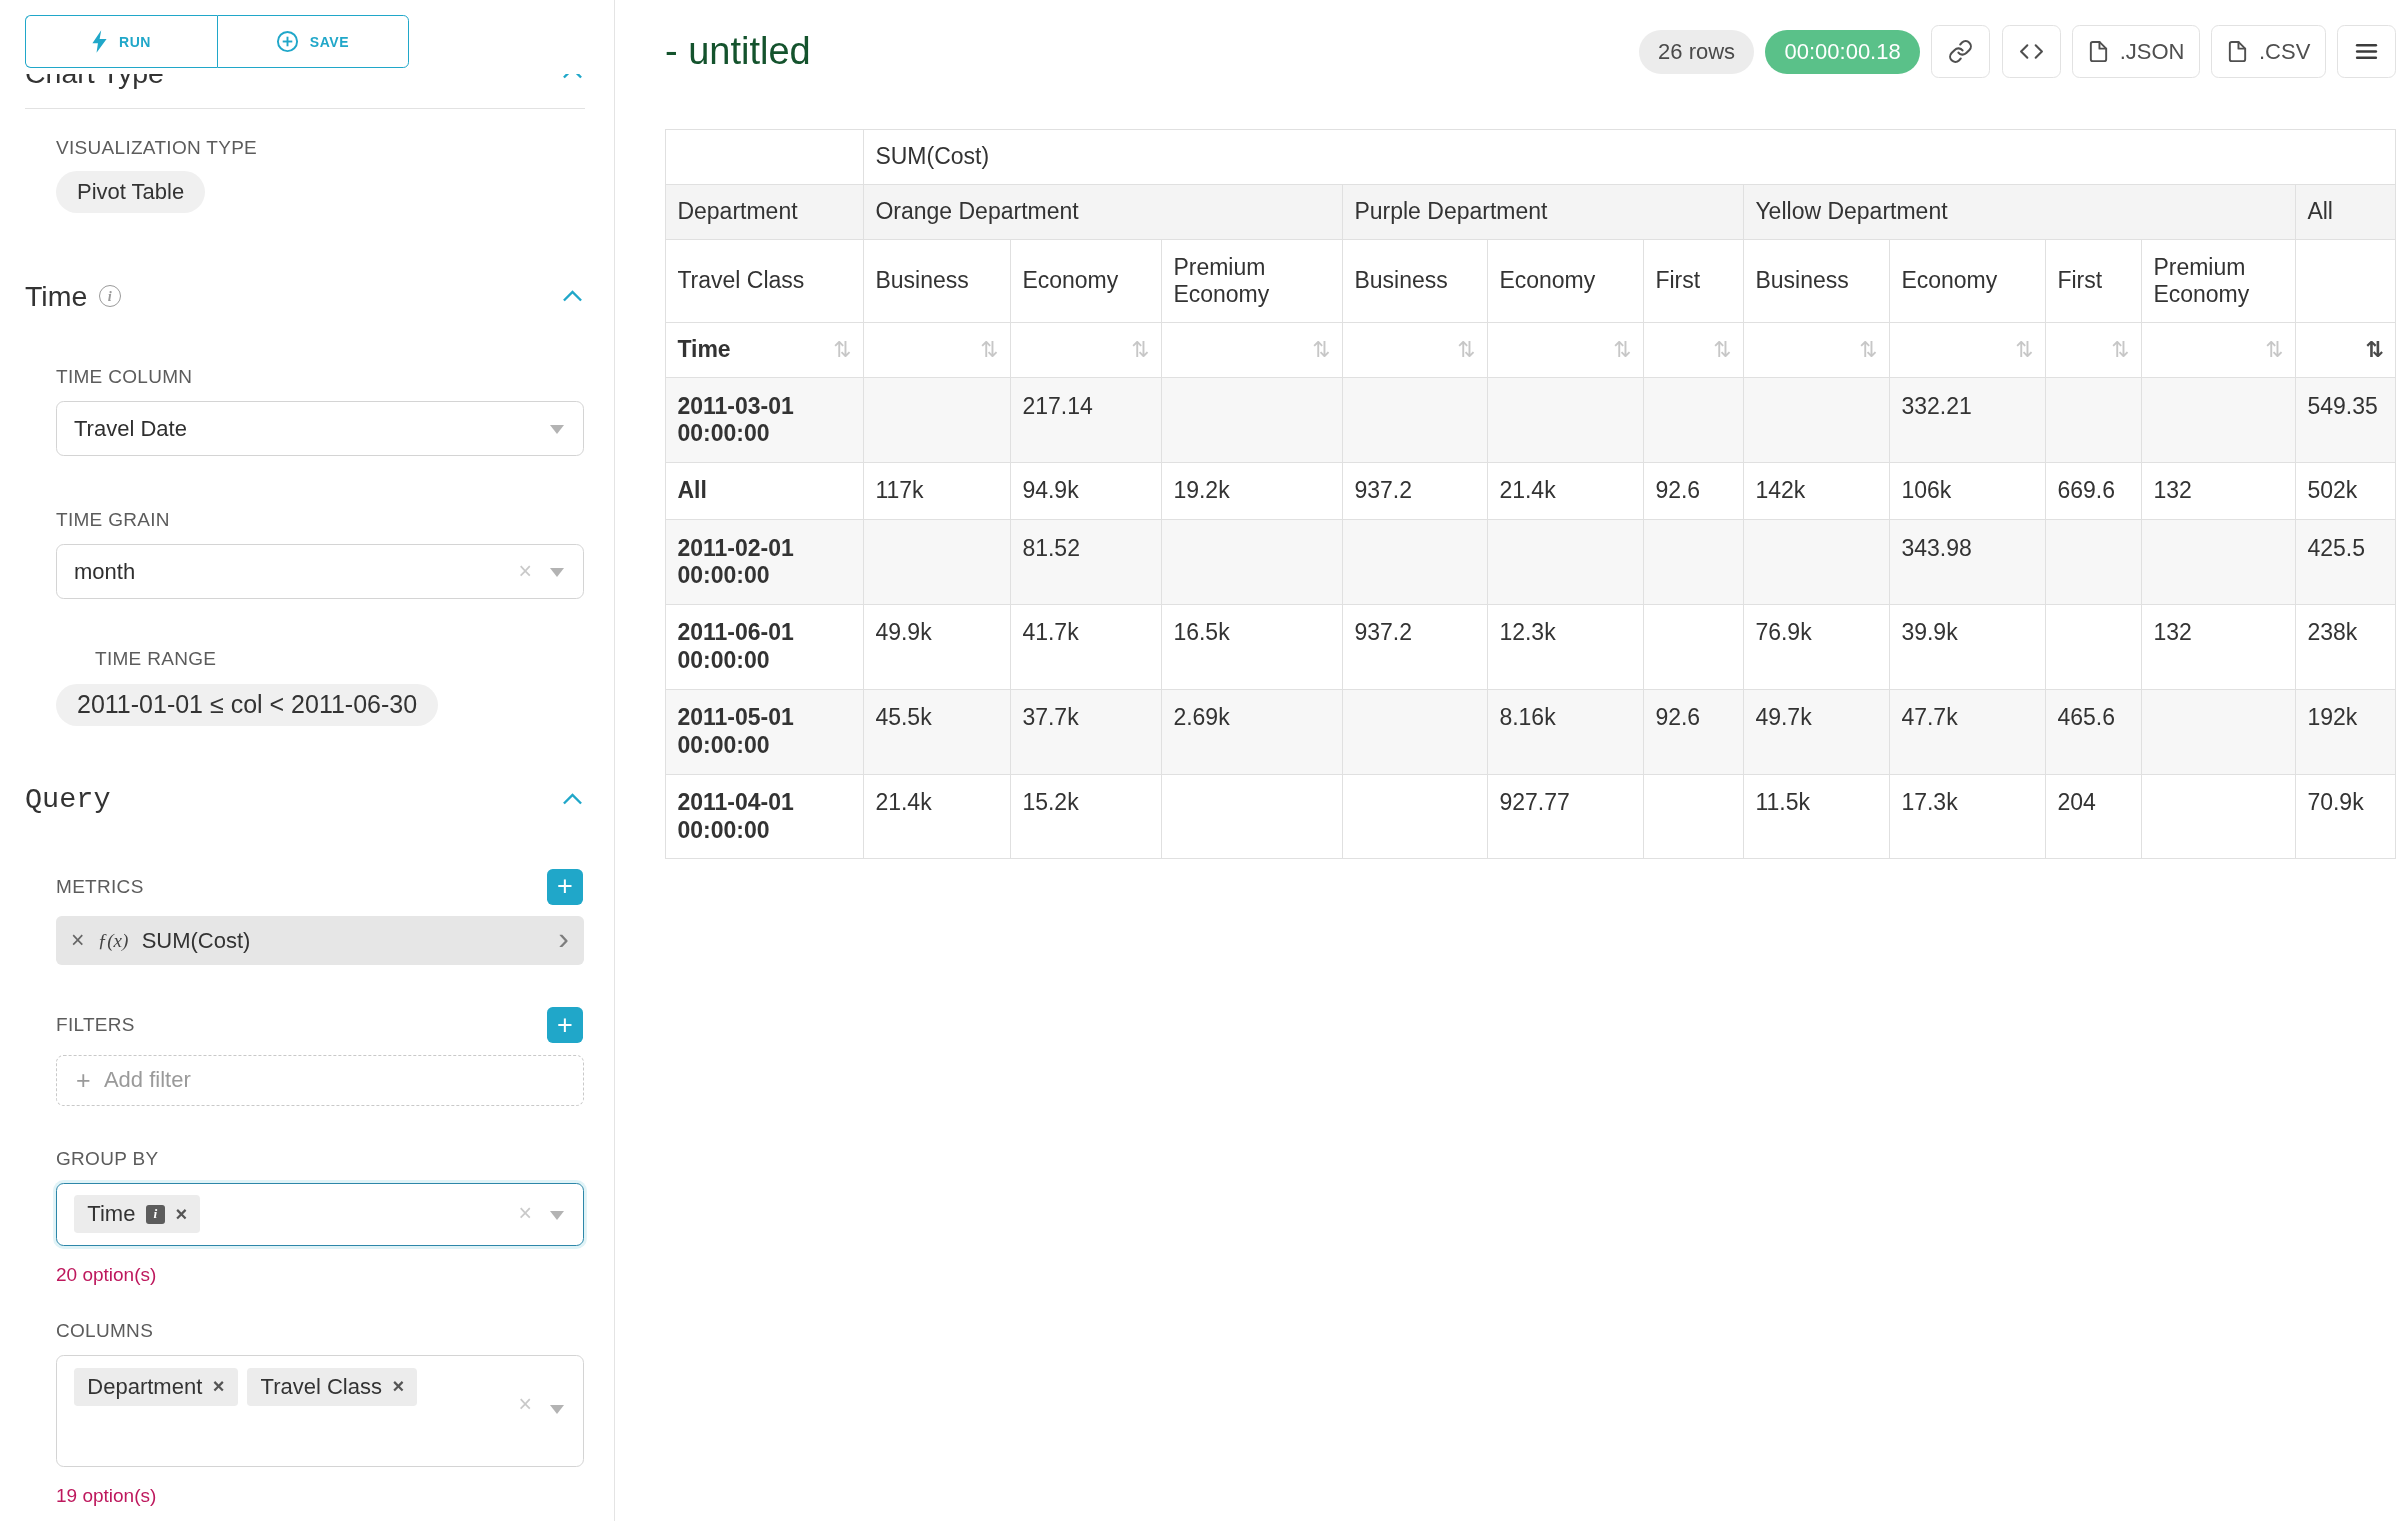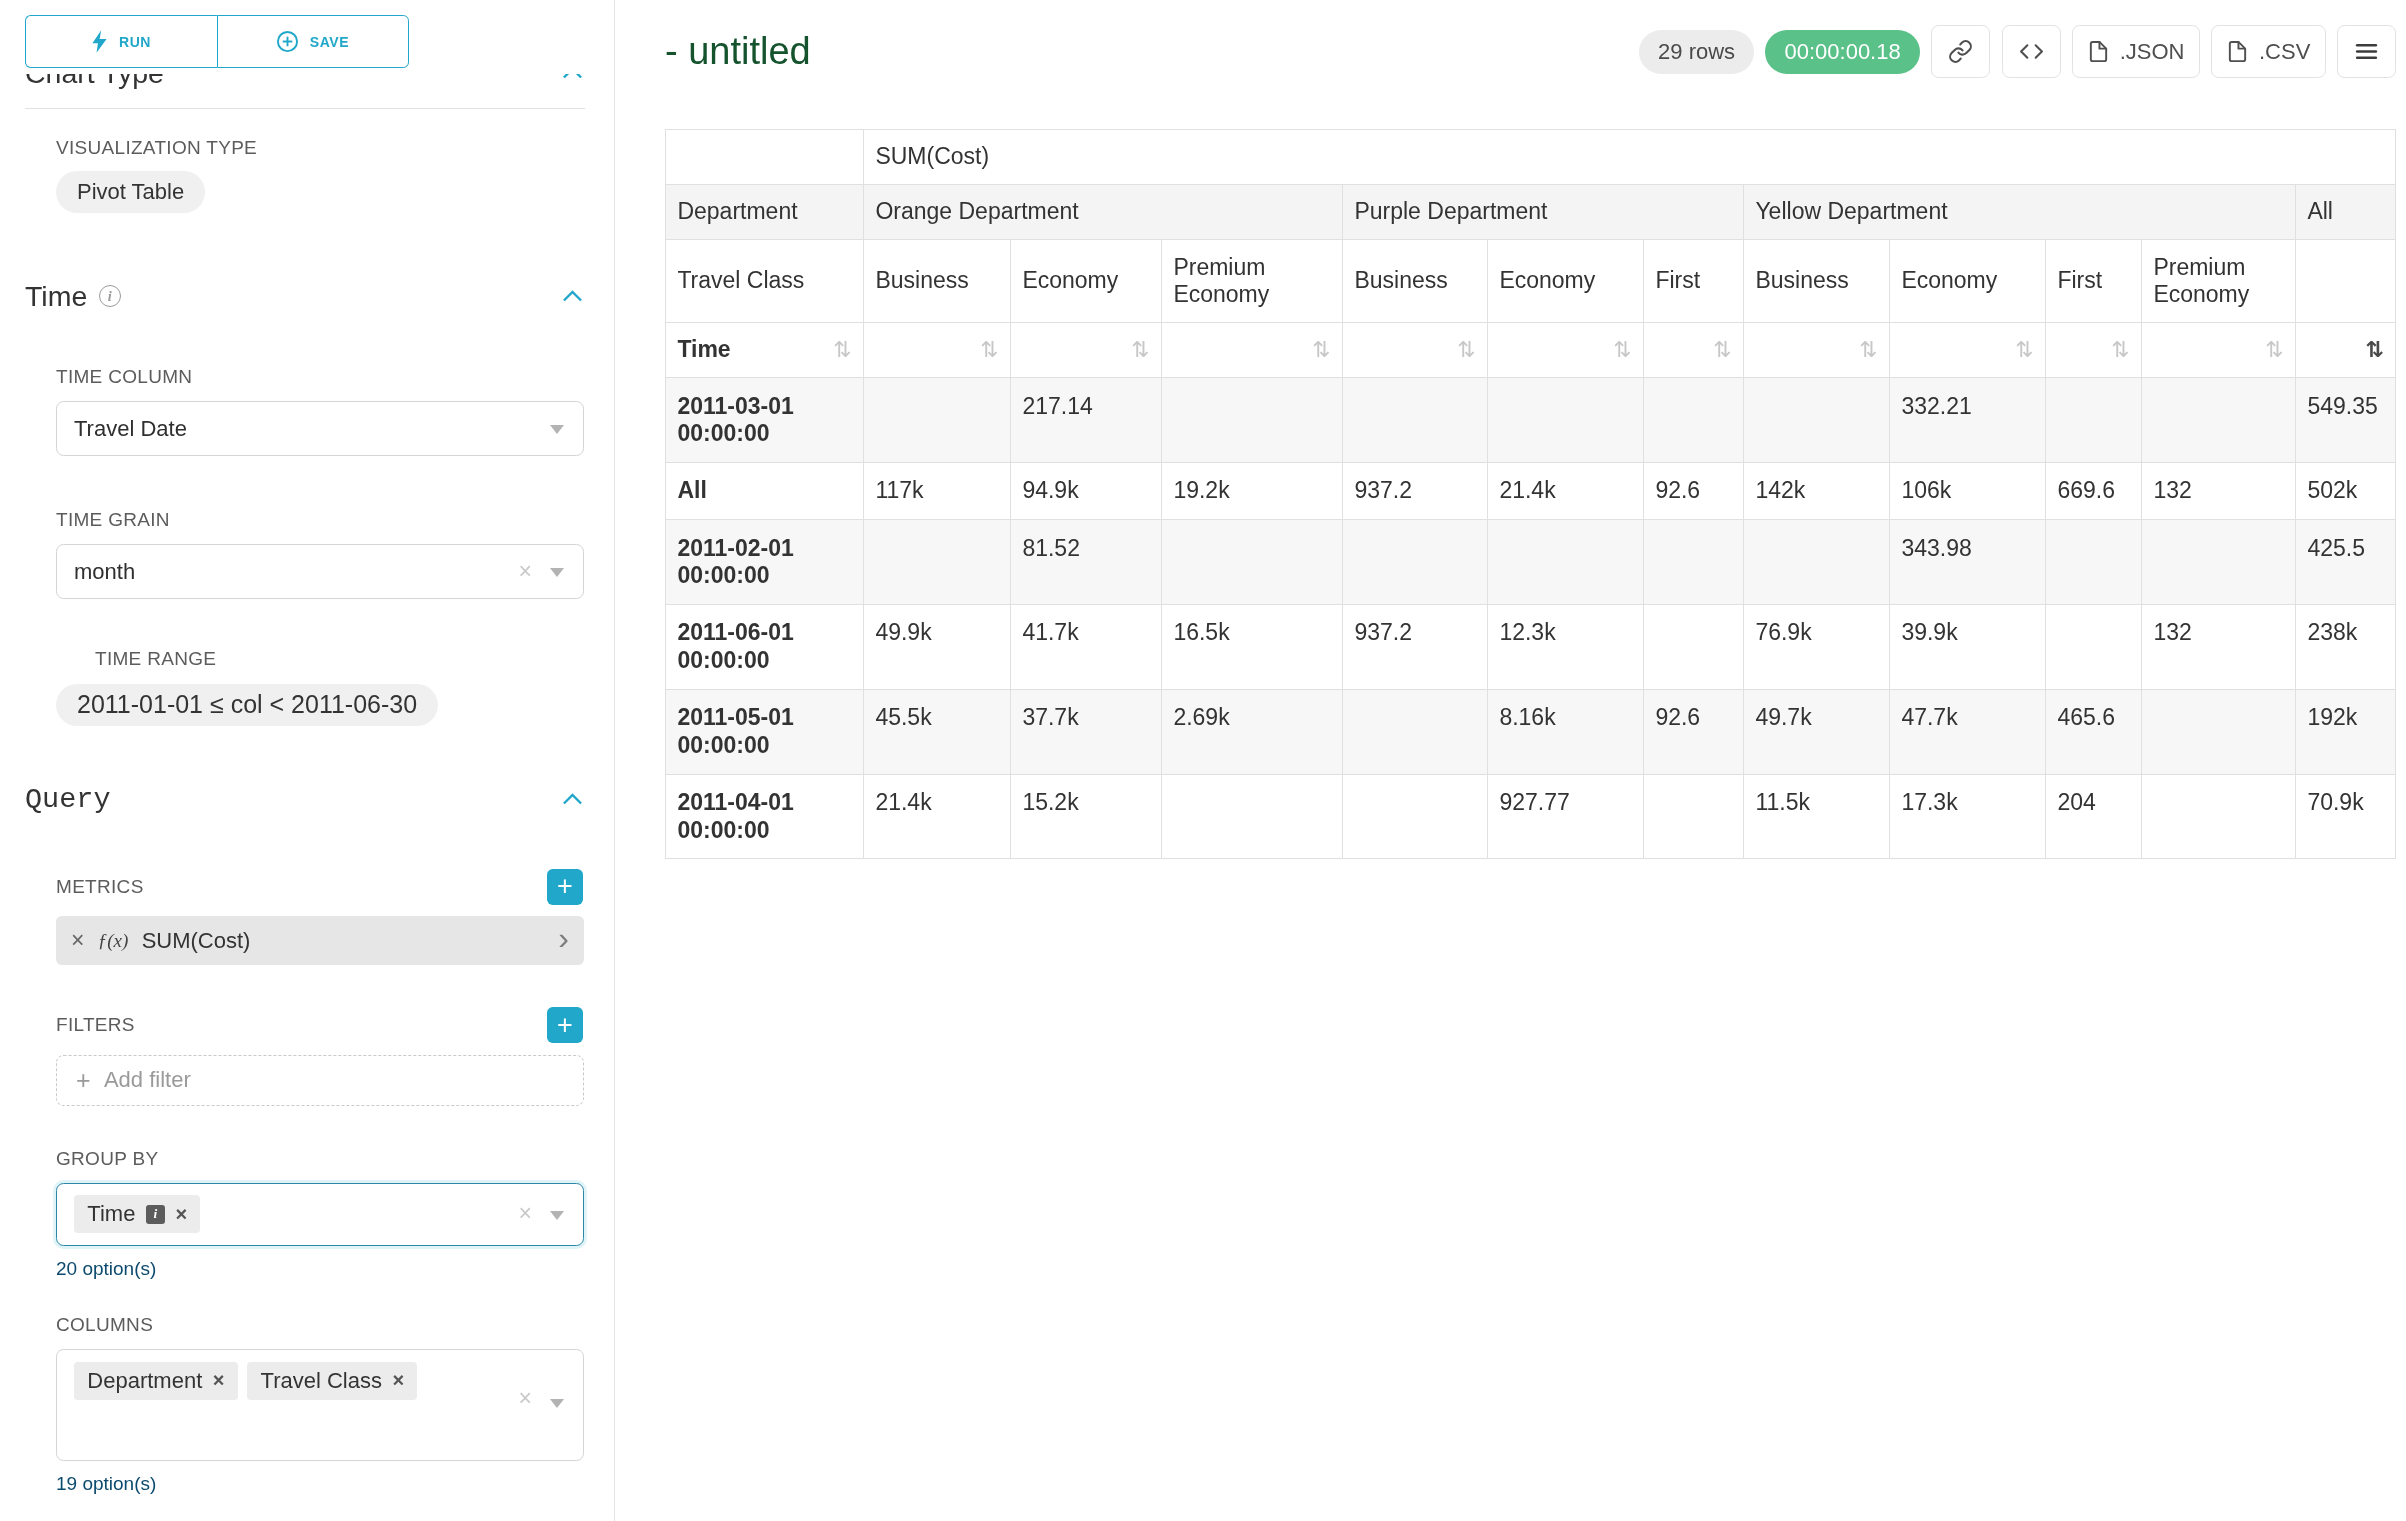--- a/index.html
+++ b/index.html
@@ -65,21 +65,21 @@
   .add-filter .plus-sign { font-size:25px; color:#9a9a9a; }
 
   .chips { display:flex; gap:9.5px; flex-wrap:wrap; }
   .chip { display:inline-flex; align-items:center; gap:10.5px; height:38px; background:#ececec; border-radius:3.8px;
     padding:0 13.3px; font-size:22px; color:#333; cursor:pointer; }
   .chip-info { display:inline-flex; align-items:center; justify-content:center; width:19px; height:19px;
     border-radius:2.9px; background:#5c5c5c; color:#fff; font-size:13.3px; font-weight:700;
     font-family:"Liberation Serif", serif; font-style:italic; }
   .chip-x { color:#555; font-size:20px; font-weight:700; cursor:pointer; }
 
-  .options-hint { font-size:19px; color:#0c4a6e; margin-top:12px; }
+  .options-hint { font-size:19px; color:#be185d; margin-top:18px; }
 
   .mt-56 { margin-top:53px; } .mt-52 { margin-top:49px;margin-left:39px; } .mt-44 { margin-top:42px; }
   .mt-36 { margin-top:34px; } .mt-30 { margin-top:28.5px; } .mt-60 { margin-top:57px;font-family:Liberation Mono, monospace; }
 
   
   .main { flex:1; padding:23px 11.4px 0 50px; }
   .main-header { display:flex; align-items:center; justify-content:space-between; height:57px; }
   .page-title { font-size:38px; font-weight:500; color:#14532d; }
   .header-actions { display:flex; align-items:center; gap:11.4px; }
   .badge { height:44px; display:flex; align-items:center; padding:0 19px; border-radius:22px; font-size:22px; }
@@ -231,21 +231,21 @@
         <span class="caret-down"></span>
       </div>
       <div class="options-hint">19 option(s)</div>
     </div>
   </aside>
 
   <main class="main">
     <div class="main-header">
       <h1 class="page-title">- untitled</h1>
       <div class="header-actions">
-        <span class="badge badge-rows">29 rows</span>
+        <span class="badge badge-rows">26 rows</span>
         <span class="badge badge-timer">00:00:00.18</span>
         <button class="icon-btn">
           <svg width="25" height="25" viewBox="0 0 24 24" fill="none" stroke="#4f4f4f" stroke-width="2" stroke-linecap="round" stroke-linejoin="round">
               <path d="M10 13a5 5 0 0 0 7.54.54l3-3a5 5 0 0 0-7.07-7.07l-1.72 1.71"></path>
               <path d="M14 11a5 5 0 0 0-7.54-.54l-3 3a5 5 0 0 0 7.07 7.07l1.71-1.71"></path>
             </svg>
         </button>
         <button class="icon-btn">
           <svg width="25" height="25" viewBox="0 0 24 24" fill="none" stroke="#4f4f4f" stroke-width="2" stroke-linecap="round" stroke-linejoin="round">
               <polyline points="16 18 22 12 16 6"></polyline>

